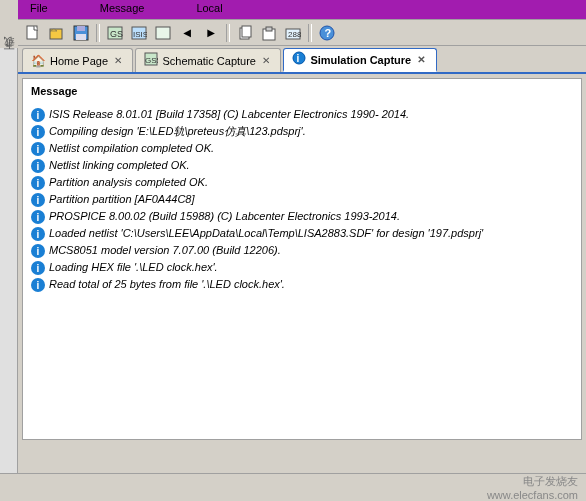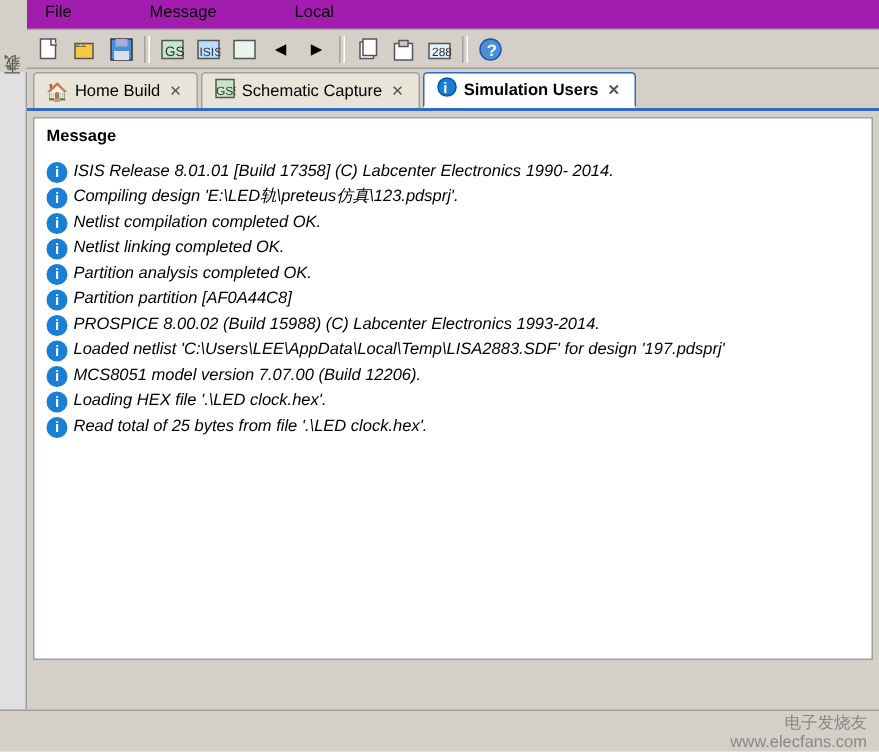--- a/index.html
+++ b/index.html
@@ -273,41 +273,41 @@
       <svg width="16" height="16" viewBox="0 0 16 16">
           <circle cx="8" cy="8" r="7" fill="#4a90d9" stroke="#2255aa" stroke-width="1"></circle>
           <text x="5.5" y="12" font-size="11" font-weight="bold" fill="#fff">?</text>
         </svg>
     </button>
   </div>
 
   <div class="tab-bar">
     <div class="tab">
       <span class="tab-icon">🏠</span>
-      <span>Home Build</span>
+      <span>Home Page</span>
       <span class="tab-close">✕</span>
     </div>
     <div class="tab">
       <span class="tab-icon">
         <svg width="14" height="14" viewBox="0 0 14 14">
             <rect x="1" y="1" width="12" height="12" fill="#c8e6c9" stroke="#555" stroke-width="1"></rect>
             <text x="1" y="11" font-size="8" fill="#333">GS5</text>
           </svg>
       </span>
       <span>Schematic Capture</span>
       <span class="tab-close">✕</span>
     </div>
     <div class="tab active">
       <span class="tab-icon">
         <svg width="14" height="14" viewBox="0 0 14 14">
             <circle cx="7" cy="7" r="6" fill="#1a7fd4" stroke="#0055aa" stroke-width="1"></circle>
             <text x="4.5" y="11" font-size="10" font-weight="bold" fill="#fff">i</text>
           </svg>
       </span>
-      <span>Simulation Users</span>
+      <span>Simulation Capture</span>
       <span class="tab-close">✕</span>
     </div>
   </div>
 
   <div class="main-content">
     <div class="message-header">Message</div>
 
     <div class="message-row">
       <div class="msg-icon">i</div>
       <span class="msg-text">ISIS Release 8.01.01 [Build 17358] (C) Labcenter Electronics 1990- 2014.</span>

